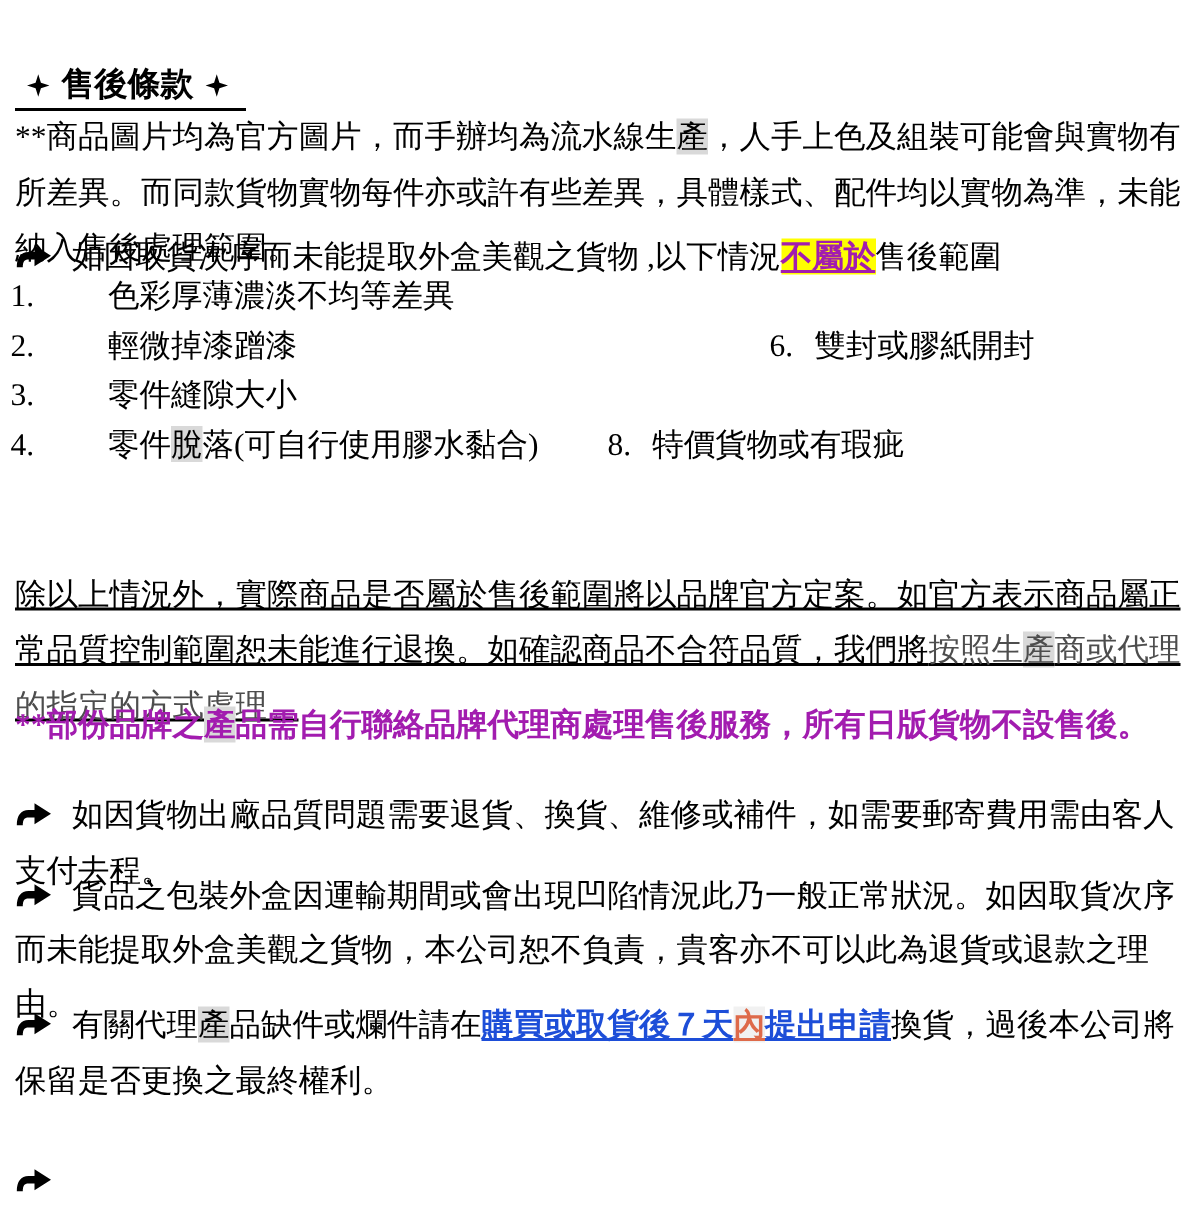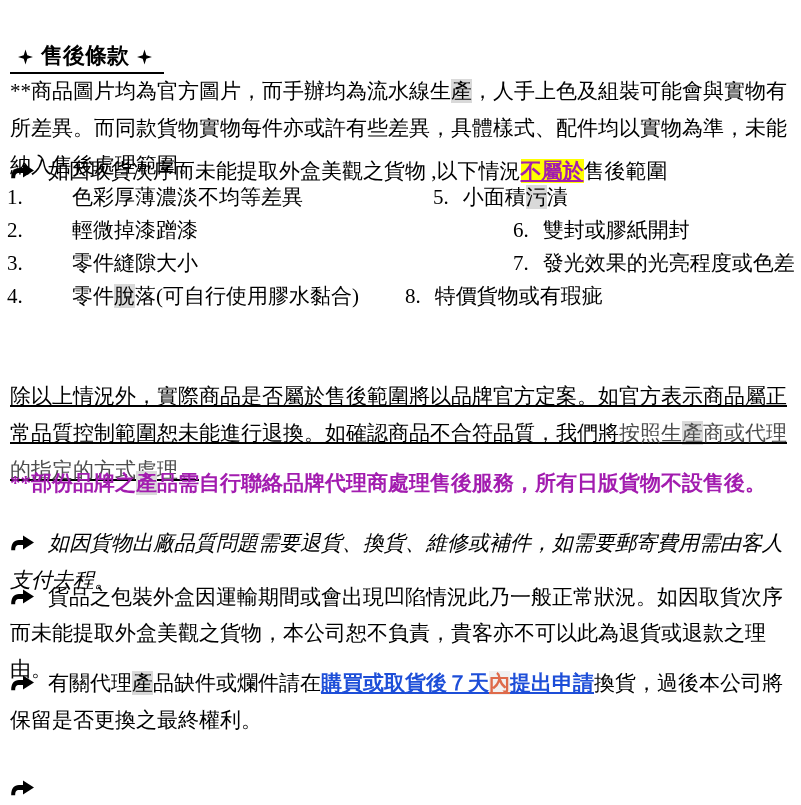--- a/index.html
+++ b/index.html
@@ -14,21 +14,21 @@
   .star{display:inline-block;width:15px;height:16px;vertical-align:-2px;margin:0 8px;}
   .star svg{display:block;width:15px;height:16px;}
   
   .arrow-icon{display:inline-block;width:25px;height:17px;margin-right:13px;vertical-align:-1px;}
   .arrow-icon svg{display:block;width:25px;height:17px;}
   
   .b-intro{top:42px;}
   .b-scope{top:122px;}
   .b-decision{top:347px;text-decoration:underline;}
   .b-alert{top:434px;color:#a21caf;font-weight:bold;}
-  .b-shipping{top:494px;font-style:italic;}
+  .b-shipping{top:494px;}
   .b-packaging{top:548px;line-height:36px;}
   .b-replacement{top:634px;}
   .b-more{top:736px;font-family:"Liberation Sans","DejaVu Sans",sans-serif;font-size:20px;font-weight:bold;}
   .b-more .arrow-icon{width:21px;height:14px;margin-right:11px;}
   
   .ex-list{position:absolute;top:181px;left:0;width:801px;}
   .ex-row{position:relative;height:33px;font-size:21px;line-height:33px;}
   .ex-num{position:absolute;left:7px;}
   .ex-left{position:absolute;left:72px;}
   .ex-rgroup{position:absolute;white-space:nowrap;}
@@ -61,31 +61,29 @@
 <p class="block b-intro"><span>**商品圖片均為官方圖片，而手辦均為流水線生</span><span class="alt">產</span><span>，人手上色及組裝可能會與實物有所差異。而同款貨物實物每件亦或許有些差異，具體樣式、配件均以實物為準，未能納入售後處理範圍。</span></p>
 
 <p class="block b-scope"><span class="arrow-icon"><svg viewBox="0 0 25 17">
         <path d="M13 1.5 L24 8.5 L13 15.5 L13 11 L9 11 C6.2 11 5.2 12.6 5.2 16.2 L1.2 16.2 C1.2 9.6 4 6 9 6 L13 6 Z" fill="#000"></path>
       </svg></span><span><span>如因取貨次序而未能提取外盒美觀之貨物 ,以下情況</span><span class="mark">不屬於</span><span>售後範圍</span></span></p>
 
 <div class="ex-list">
   <div class="ex-row">
     <span class="ex-num">1.</span>
     <span class="ex-left"><span>色彩厚薄濃淡不均等差異</span></span>
-    <span class="ex-rgroup"><span class="ex-rnum">5.</span><span><span>小面積</span><span class="alt">污</span><span>漬</span></span></span>
   </div>
   <div class="ex-row">
     <span class="ex-num">2.</span>
     <span class="ex-left"><span>輕微掉漆蹭漆</span></span>
     <span class="ex-rgroup"><span class="ex-rnum">6.</span><span><span>雙封或膠紙開封</span></span></span>
   </div>
   <div class="ex-row">
     <span class="ex-num">3.</span>
     <span class="ex-left"><span>零件縫隙大小</span></span>
-    <span class="ex-rgroup"><span class="ex-rnum">7.</span><span><span>發光效果的光亮程度或色差</span></span></span>
   </div>
   <div class="ex-row">
     <span class="ex-num">4.</span>
     <span class="ex-left"><span>零件</span><span class="alt">脫</span><span>落(可自行使用膠水黏合)</span></span>
     <span class="ex-rgroup"><span class="ex-rnum">8.</span><span><span>特價貨物或有瑕疵</span></span></span>
   </div>
 </div>
 
 <p class="block b-decision"><span>除以上情況外，實際商品是否屬於售後範圍將以品牌官方定案。如官方表示商品屬正常品質控制範圍恕未能進行退換。如確認商品不合符品質，我們將</span><span class="gray">按照生</span><span class="gray alt">產</span><span class="gray">商或代理的指定的方式處理。</span></p>
 

